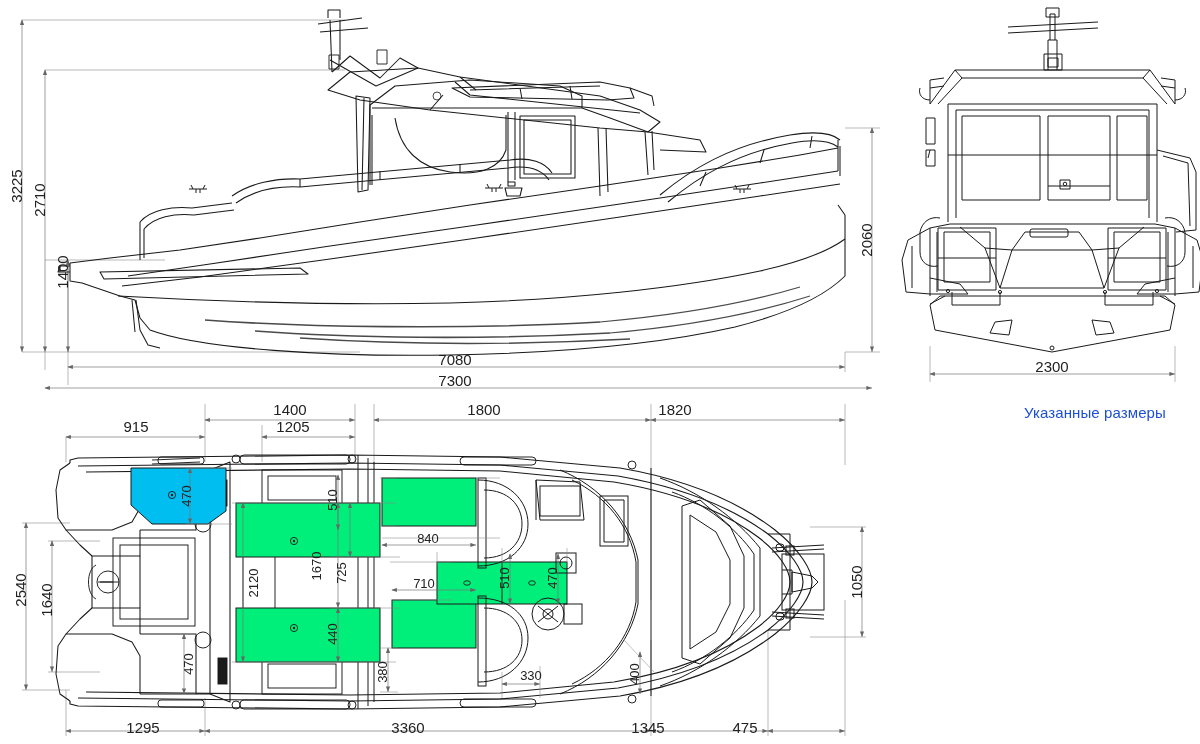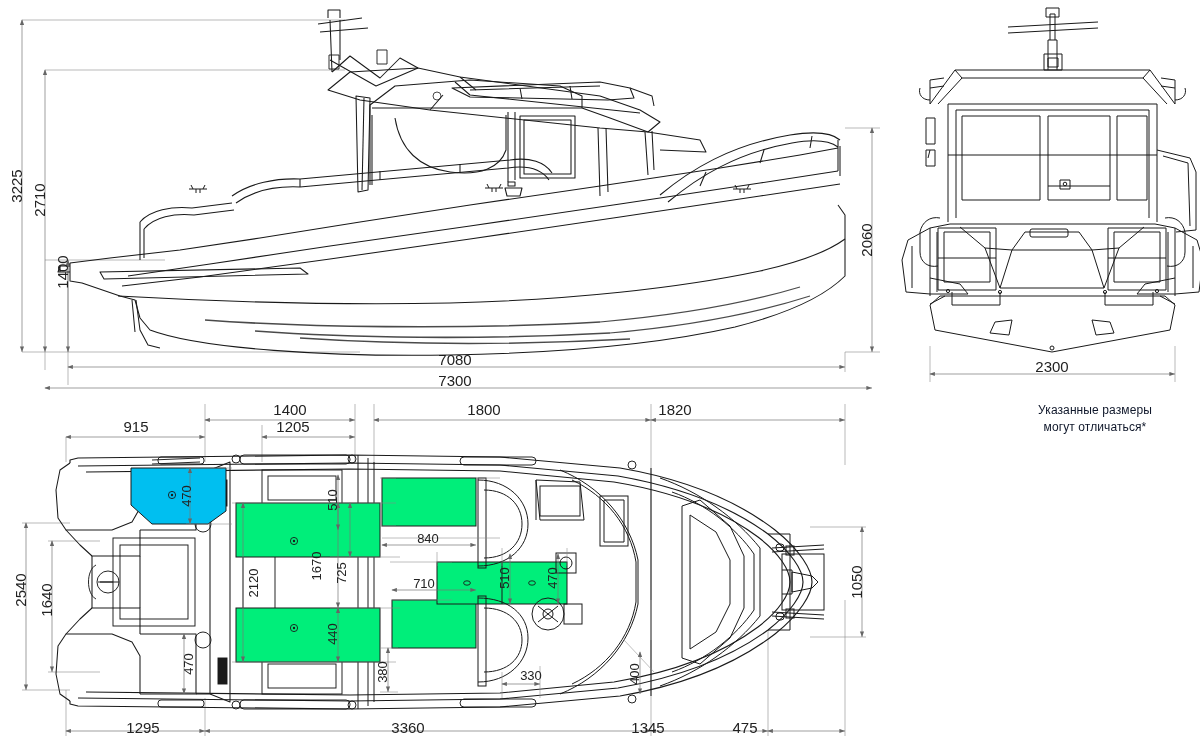--- a/index.html
+++ b/index.html
@@ -13,22 +13,22 @@
   .dimtxt{
     font-family:"Liberation Sans", sans-serif;
     font-size:15px;
     fill:#222;
     dominant-baseline:middle;
   }
   .dimtxt.sm{font-size:13px;}
   .note{
     position:absolute;
     font-family:"Liberation Sans", sans-serif;
-    font-size:12px;
-    color:#0f172a;
+    font-size:15px;
+    color:#1d4ed8;
     text-align:center;
     line-height:1.45;
     letter-spacing:.1px;
   }
   .nl{display:block;}
 </style>
 </head>
 <body>
 
 <div id="sheet">
@@ -570,16 +570,15 @@
       <g>
         <line x1="640" y1="652" x2="640" y2="694" stroke="#777" stroke-width="0.7" marker-start="url(#arS)" marker-end="url(#ar)"></line>
         <text class="dimtxt sm" x="636" y="674" text-anchor="middle" transform="rotate(-90 636 674)">400</text>
       </g>
     </g>
   </g>
 </svg>
 
 <div class="note" style="left:1000px; top:402px; width:190px;">
   <span class="nl">Указанные размеры</span>
-  <span class="nl">могут отличаться*</span>
 </div>
 
 </div>
 
 </body></html>

